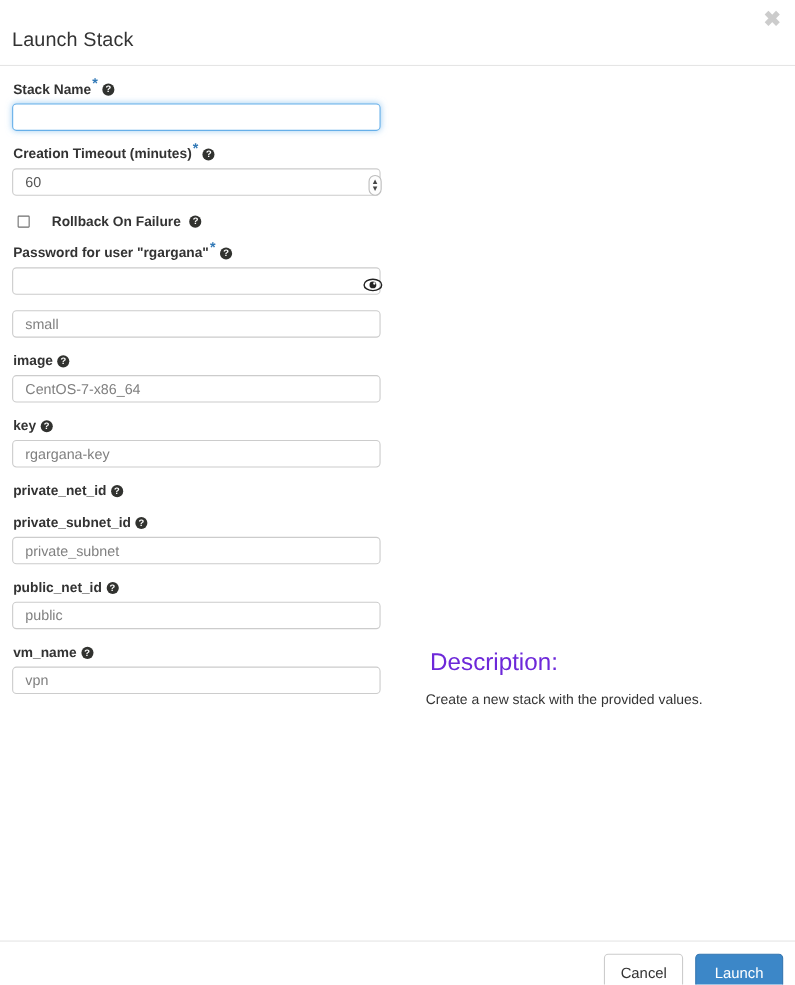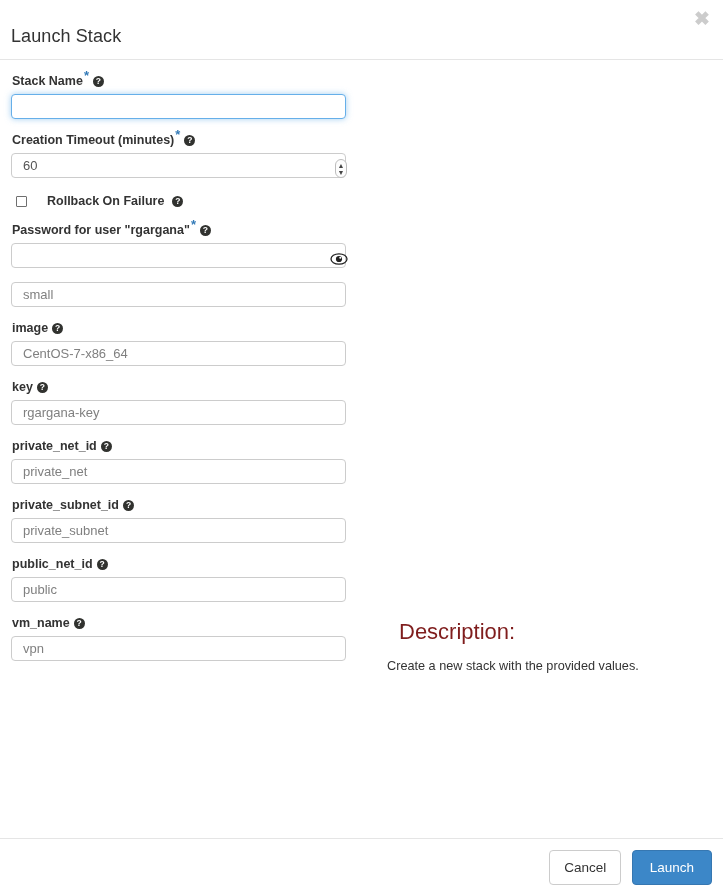--- a/index.html
+++ b/index.html
@@ -194,38 +194,38 @@
     color: #333;
     line-height: 15px;
     white-space: nowrap;
   }
   .check-label .help-icon { margin-left: 8px; }
 
   
   .desc-title {
     font-size: 22px;
     font-weight: normal;
-    color: #7f1d1d;
-    margin: 0 0 12px 12px;
+    color: #6d28d9;
+    margin: 0 0 12px 4px;
     line-height: 26px;
   }
   .desc-text {
     font-size: 12.7px;
     color: #333333;
     margin: 0;
     line-height: 18px;
   }
 
   
   .modal-footer {
     position: absolute;
     left: 0;
     right: 0;
     bottom: 0;
-    height: 57px;
+    height: 40px;
     border-top: 1px solid #e5e5e5;
     padding: 11px 11px 0 0;
     text-align: right;
   }
   .btn {
     display: inline-block;
     font-size: 13.5px;
     font-family: "Liberation Sans", sans-serif;
     line-height: 1.42;
     padding: 7px 14px;
@@ -327,23 +327,20 @@
         </label>
         <div class="input-wrap">
           <input class="text-input" type="text" placeholder="rgargana-key" style="">
         </div>
       </div>
 
       <div class="form-group">
         <label class="ctrl-label">
           <span>private_net_id</span><span class="help-icon">?</span>
         </label>
-        <div class="input-wrap">
-          <input class="text-input" type="text" placeholder="private_net" style="">
-        </div>
       </div>
 
       <div class="form-group">
         <label class="ctrl-label">
           <span>private_subnet_id</span><span class="help-icon">?</span>
         </label>
         <div class="input-wrap">
           <input class="text-input" type="text" placeholder="private_subnet" style="">
         </div>
       </div>

